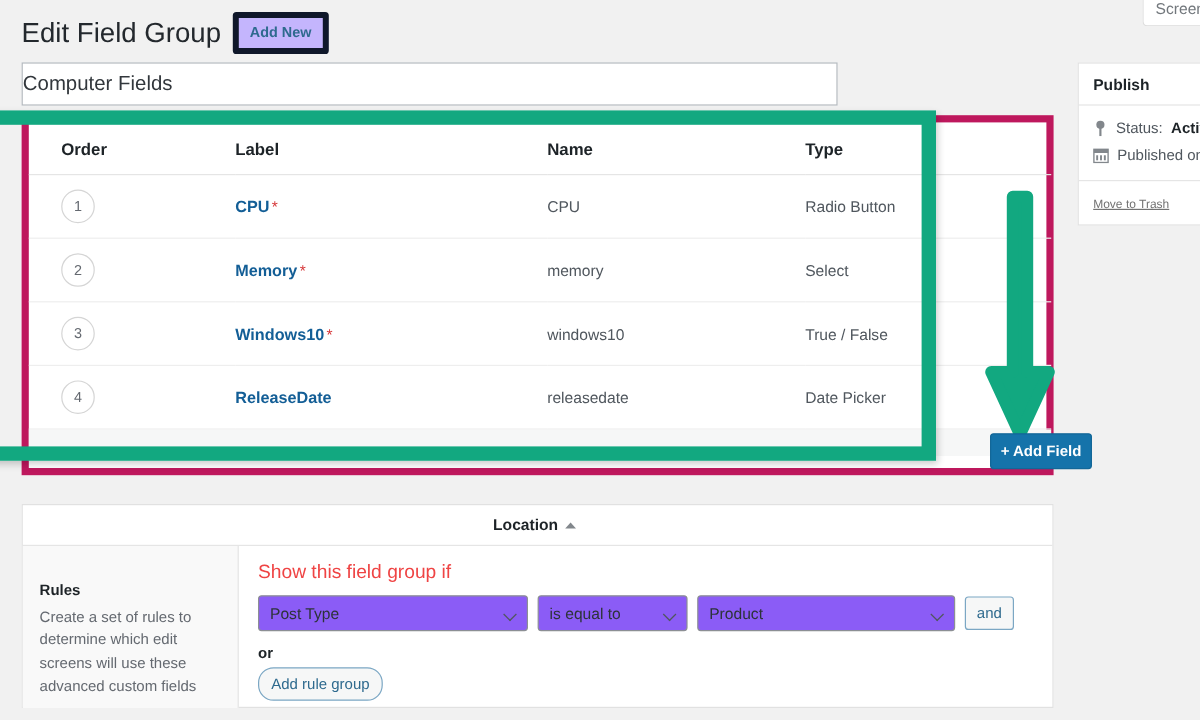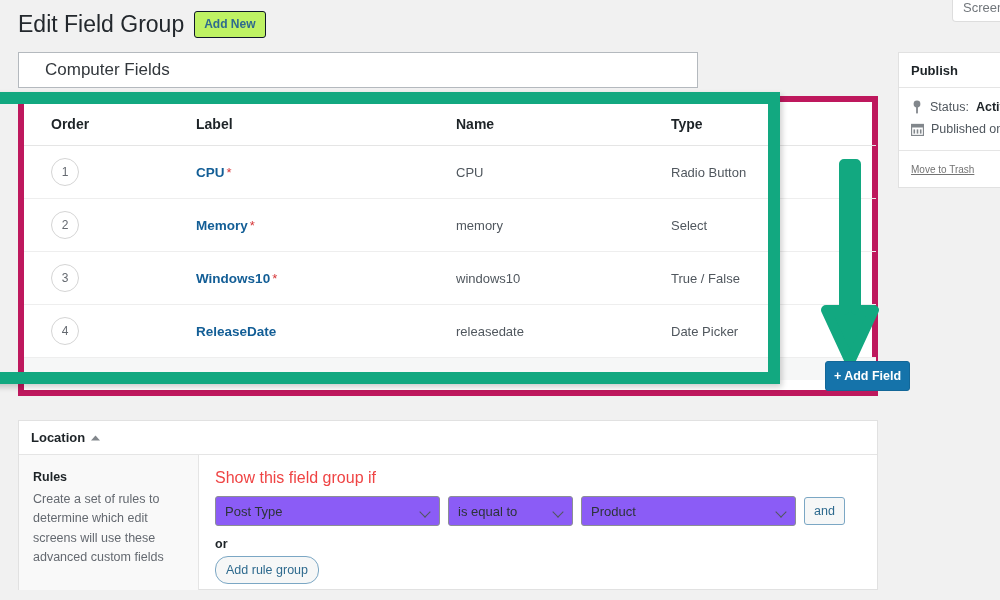--- a/index.html
+++ b/index.html
@@ -48,22 +48,22 @@
   .page-title {
     font-size: 23px;
     font-weight: 400;
     color: #23282d;
     line-height: 1.3;
     margin: 0;
     white-space: nowrap;
   }
   .add-new-btn {
     display: inline-block;
-    background: #bef264;
-    border: 1px solid #0f172a;
+    background: #c4b5fd;
+    border: 5px solid #0f172a;
     border-radius: 3px;
     color: #2e6a8e;
     font-size: 12px;
     font-weight: 600;
     padding: 3px 9px 4px;
     line-height: 1.5;
     white-space: nowrap;
     cursor: pointer;
   }
 
@@ -73,21 +73,21 @@
     top: 52px;
     left: 18px;
     width: 680px;
     height: 36px;
     box-sizing: border-box;
     border: 1px solid #b4b9be;
     background: #fff;
     font-family: "Liberation Sans", sans-serif;
     font-size: 17px;
     color: #32373c;
-    padding: 0 26px;
+    padding: 0 0;
     outline: none;
     border-radius: 0;
   }
 
   
   .fields-panel {
     position: absolute;
     top: 96px;
     left: 18px;
     width: 860px;
@@ -210,21 +210,21 @@
     background: #fff;
     border: 1px solid #e1e1e1;
     box-sizing: border-box;
   }
   .location-head {
     height: 33px;
     border-bottom: 1px solid #e5e5e5;
     display: flex;
     align-items: center;
     padding: 0 12px;
-    justify-content: flex-start;
+    justify-content: center;
   }
   .location-head-title {
     font-size: 13px;
     font-weight: bold;
     color: #1d2327;
   }
   .collapse-toggle {
     width: 20px;
     height: 20px;
     display: flex;
@@ -244,20 +244,21 @@
     background: #f9f9f9;
     border-right: 1px solid #e5e5e5;
     box-sizing: border-box;
     padding: 15px 14px 0 14px;
   }
   .rules-title {
     font-size: 12.5px;
     font-weight: bold;
     color: #1d2327;
     margin-bottom: 6px;
+    margin-top: 15px;
   }
   .rules-desc {
     font-size: 12.5px;
     color: #646970;
     line-height: 1.55;
   }
   .rules-form {
     flex: 1;
     padding: 14px 0 0 16px;
     box-sizing: border-box;

